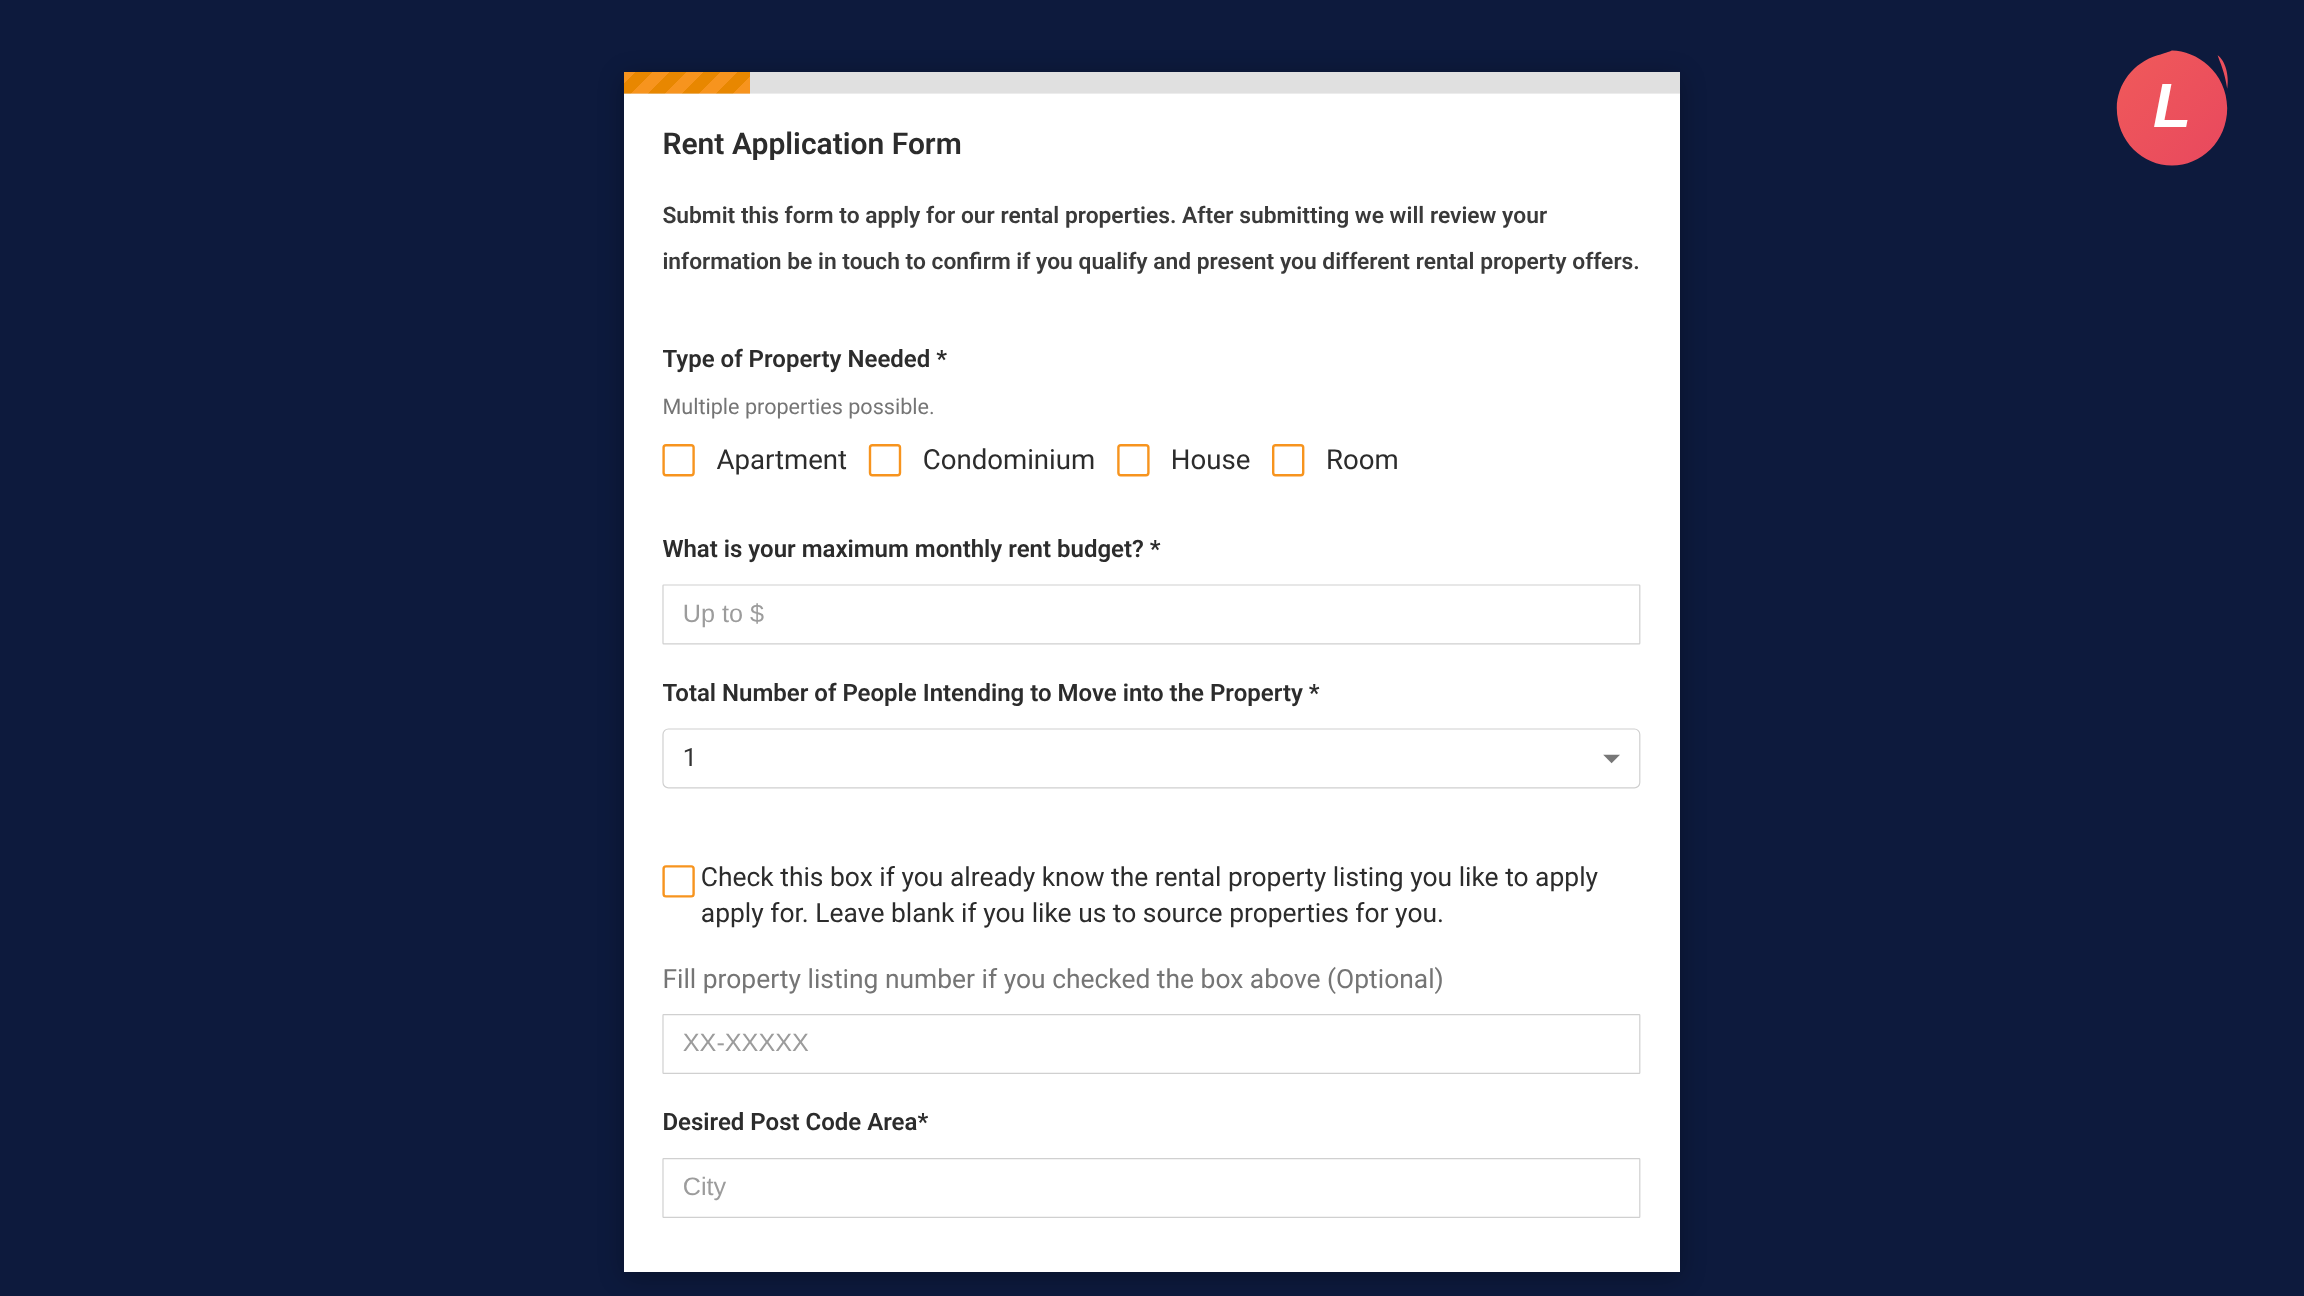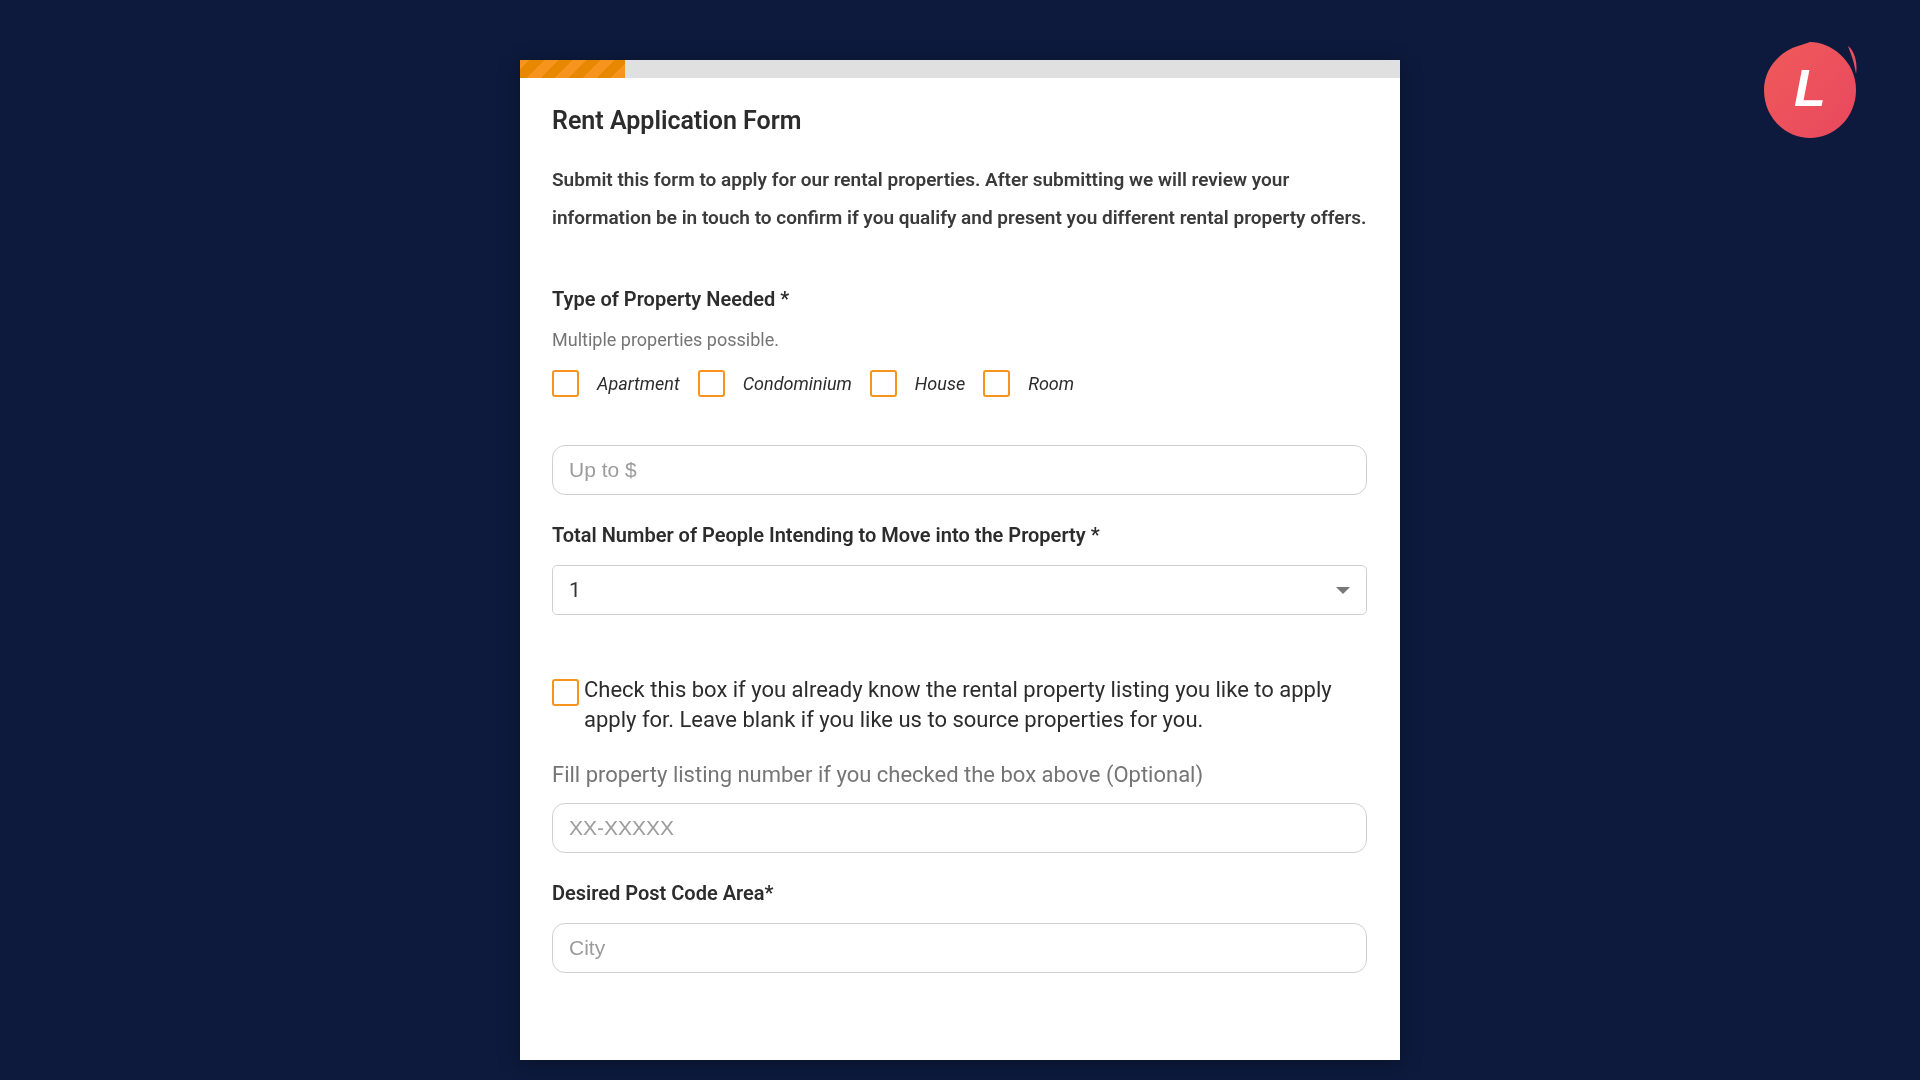--- a/index.html
+++ b/index.html
@@ -88,29 +88,28 @@
     }
     .checkbox-box {
       width: 27px;
       height: 27px;
       border: 2.5px solid #f7941e;
       border-radius: 3px;
       background: #fff;
       cursor: pointer;
     }
     .checkbox-label {
-      font-size: 18px;
-      color: #2c2c2c;
-      font-style: italic;
+      font-size: 23px;
+      color: #2c2c2c;
     }
     .text-input {
       width: 100%;
       height: 50px;
       border: 1px solid #d0d0d0;
-      border-radius: 13px;
+      border-radius: 1px;
       padding: 0 16px;
       font-size: 21px;
       color: #333;
       margin-bottom: 28px;
     }
     .text-input::placeholder {
       color: #9c9c9c;
     }
     .select-wrap {
       position: relative;
@@ -196,20 +195,21 @@
       <div class="checkbox-item">
         <div class="checkbox-box"></div>
         <span class="checkbox-label">House</span>
       </div>
       <div class="checkbox-item">
         <div class="checkbox-box"></div>
         <span class="checkbox-label">Room</span>
       </div>
     </div>
 
+    <div class="field-label">What is your maximum monthly rent budget? *</div>
     <input type="text" class="text-input" placeholder="Up to $" style="">
 
     <div class="field-label">Total Number of People Intending to Move into the Property *</div>
     <div class="select-wrap">
       <div class="select-box">
         <span>1</span>
         <div class="select-arrow"></div>
       </div>
     </div>
 

